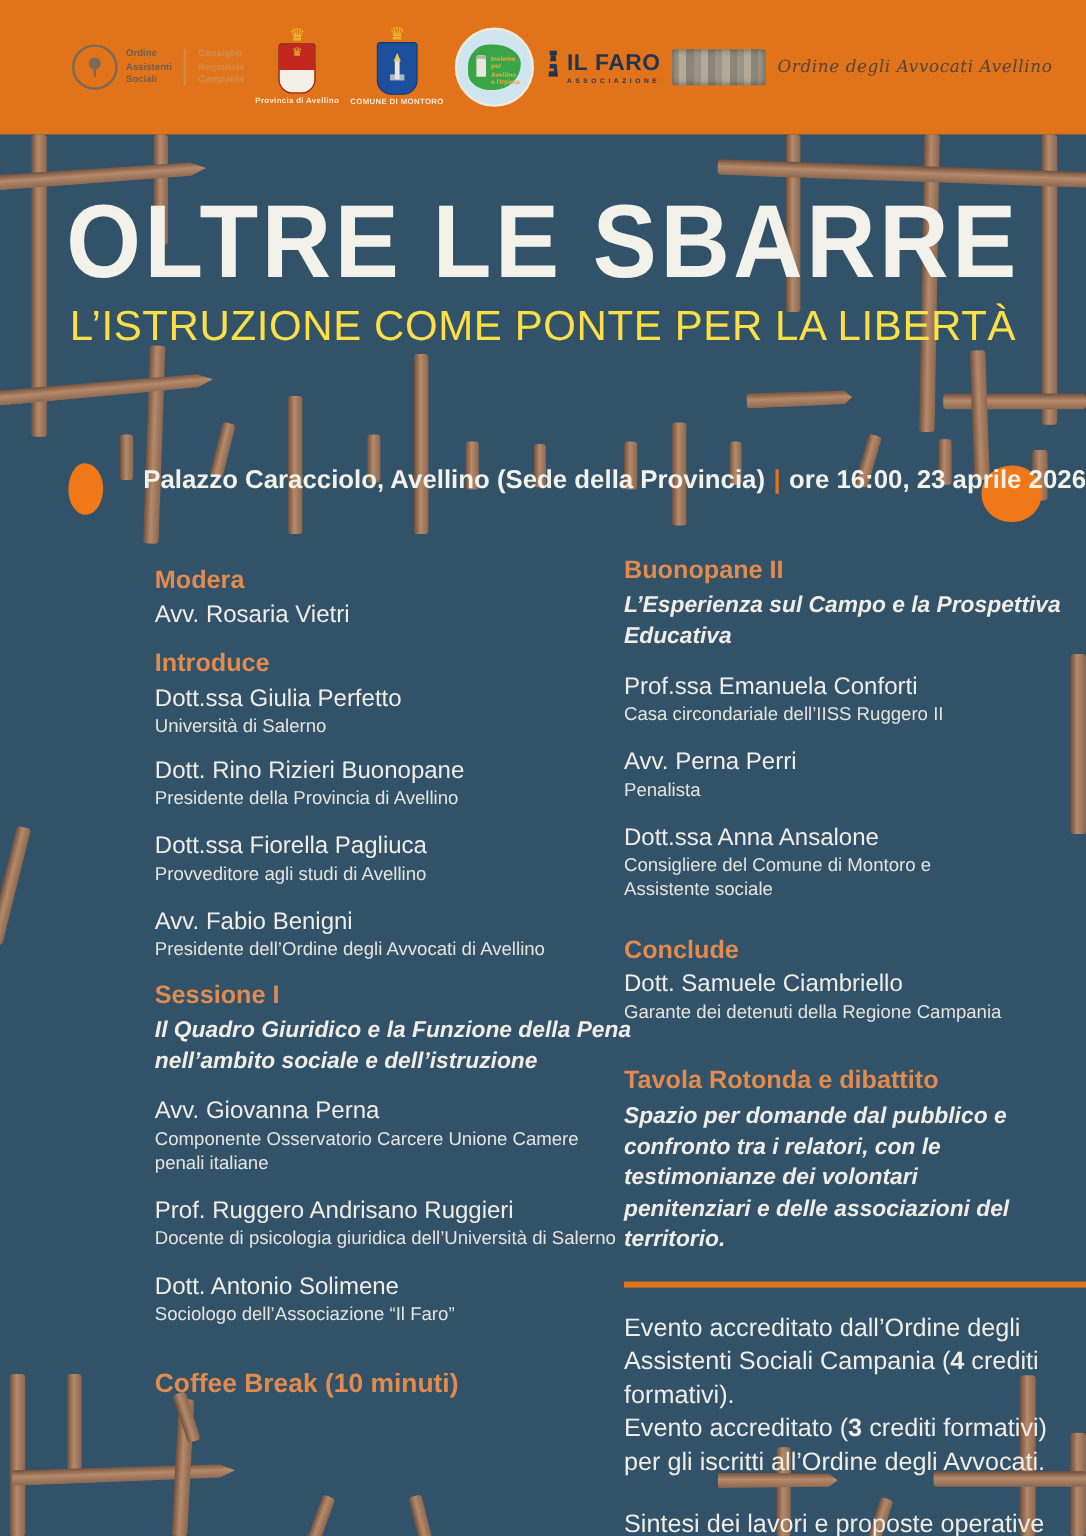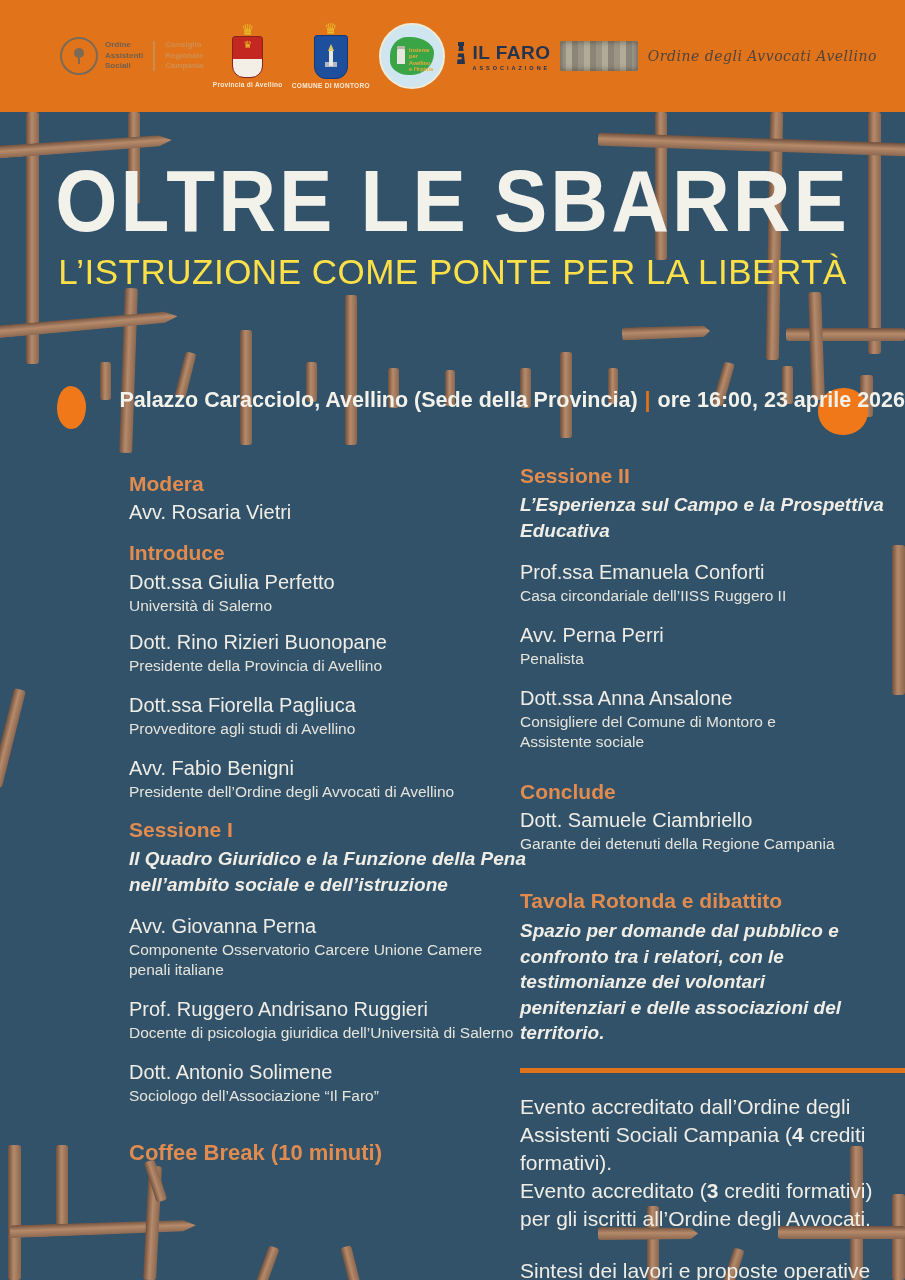--- a/index.html
+++ b/index.html
@@ -267,21 +267,21 @@
         <p class="role">Sociologo dell’Associazione “Il Faro”</p>
       </div>
     </section>
 
     <h3 class="coffee-h">Coffee Break (10 minuti)</h3>
   </div>
 
   <div class="col col-right">
 
     <section class="sec gap-lg">
-      <h3 class="sec-h">Sessione II</h3>
+      <h3 class="sec-h">Buonopane II</h3>
       <p class="sess-sub">L’Esperienza sul Campo e la Prospettiva Educativa</p>
       <div class="person">
         <p class="name">Prof.ssa Emanuela Conforti</p>
         <p class="role">Casa circondariale dell’IISS Ruggero II</p>
       </div>
       <div class="person">
         <p class="name">Avv. Perna Perri</p>
         <p class="role">Penalista</p>
       </div>
       <div class="person">

